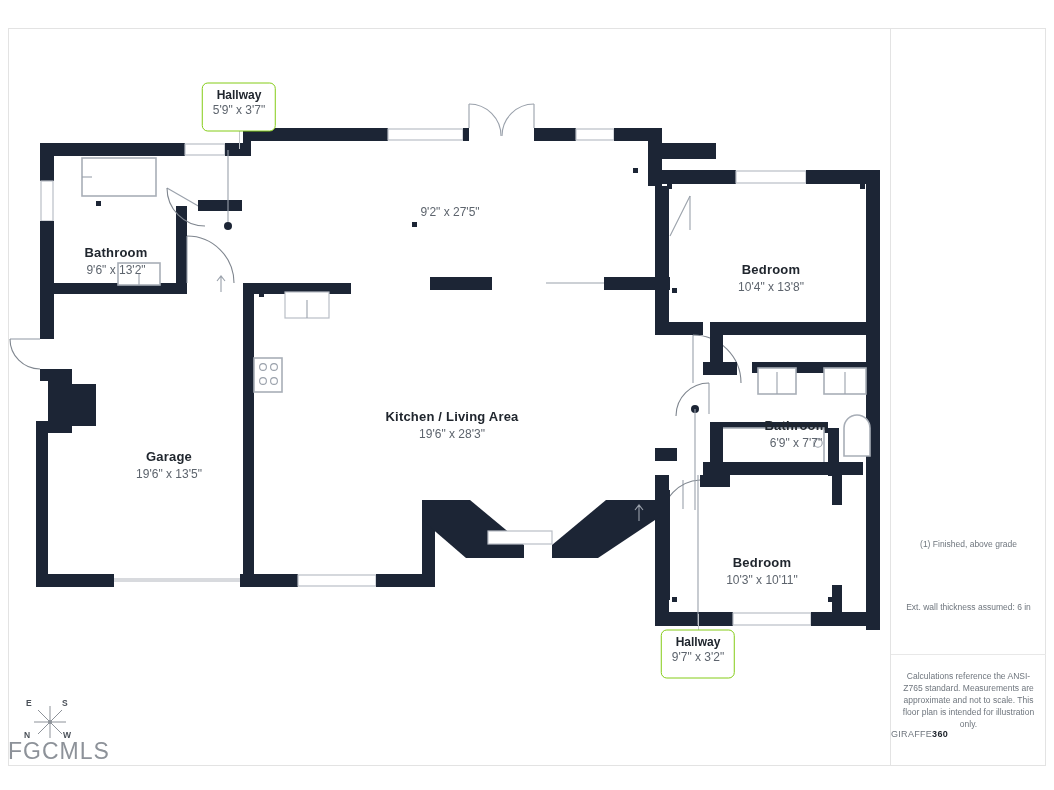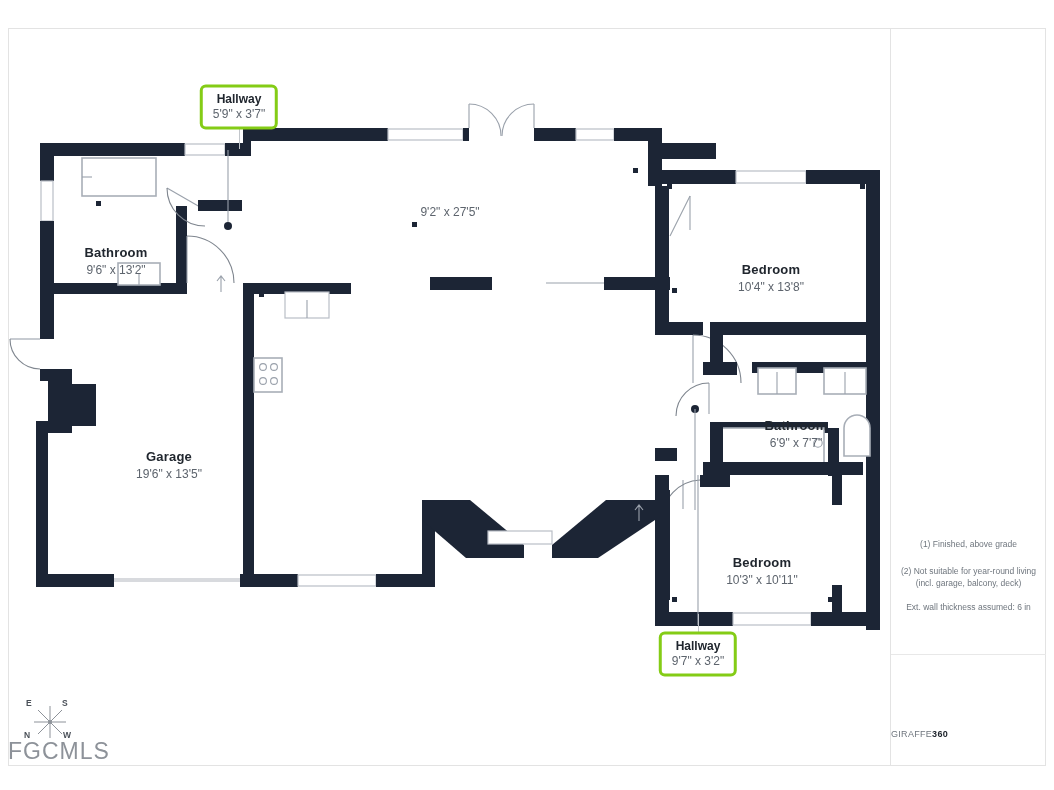--- a/index.html
+++ b/index.html
@@ -74,24 +74,24 @@
     font-size: 12px;
     color: #5d646d;
     white-space: nowrap;
     pointer-events: none;
   }
 
   
   .callout {
     position: absolute;
     transform: translate(-50%, -50%);
-    border: 3px solid #84cc16;
+    border: 1px solid #84cc16;
     border-radius: 6px;
     background: #ffffff;
-    padding: 4px 10px 5px 10px;
+    padding: 4px 10px 13px 10px;
     text-align: center;
     white-space: nowrap;
   }
   .callout .cname {
     font-size: 12px;
     font-weight: bold;
     color: #20262e;
     line-height: 15px;
   }
   .callout .cdim {
@@ -380,20 +380,24 @@
   <div class="room-label" id="lbl-bathroom-main" style="left:116px;top:233px;">
     <div class="rname">Bathroom</div>
     <div class="rdim">9'6" x 13'2"</div>
   </div>
 
   <div class="room-label" id="lbl-garage" style="left:169px;top:437px;">
     <div class="rname">Garage</div>
     <div class="rdim">19'6" x 13'5"</div>
   </div>
 
+  <div class="room-label" id="lbl-kitchen" style="left:452px;top:397px;">
+    <div class="rname">Kitchen / Living Area</div>
+    <div class="rdim">19'6" x 28'3"</div>
+  </div>
 
   <div class="room-label" id="lbl-bedroom-upper" style="left:771px;top:250px;">
     <div class="rname">Bedroom</div>
     <div class="rdim">10'4" x 13'8"</div>
   </div>
 
   <div class="room-label" id="lbl-bathroom-second" style="left:796px;top:406px;">
     <div class="rname">Bathroom</div>
     <div class="rdim">6'9" x 7'7"</div>
   </div>
@@ -415,25 +419,25 @@
   <div class="callout" id="callout-hall-bottom" style="left:698px;top:654px;">
     <div class="cname">Hallway</div>
     <div class="cdim">9'7" x 3'2"</div>
   </div>
 
   <div id="info-panel">
 
 
 
     <div class="foot-note" style="top:509px;">(1) Finished, above grade</div>
-    <div class="foot-note" style="top:536px;">(2) Not suitable for year-round living (incl. garage, balcony, deck)</div>
     <div class="foot-note" style="top:572px;">Ext. wall thickness assumed: 6 in</div>
 
     <div id="panel-rule"></div>
 
+    <div class="foot-note" style="top:641px;">Calculations reference the ANSI-Z765 standard. Measurements are approximate and not to scale. This floor plan is intended for illustration only.</div>
 
     <div id="brand"><span>GIRAFFE</span><b>360</b></div>
   </div>
 
   <div id="compass">
     <svg width="56" height="48" viewBox="0 0 56 48">
       <g stroke="#8d9299" stroke-width="1" fill="none">
         <line x1="28" y1="8" x2="28" y2="40"></line>
         <line x1="12" y1="24" x2="44" y2="24"></line>
         <line x1="16" y1="12" x2="40" y2="36"></line>

